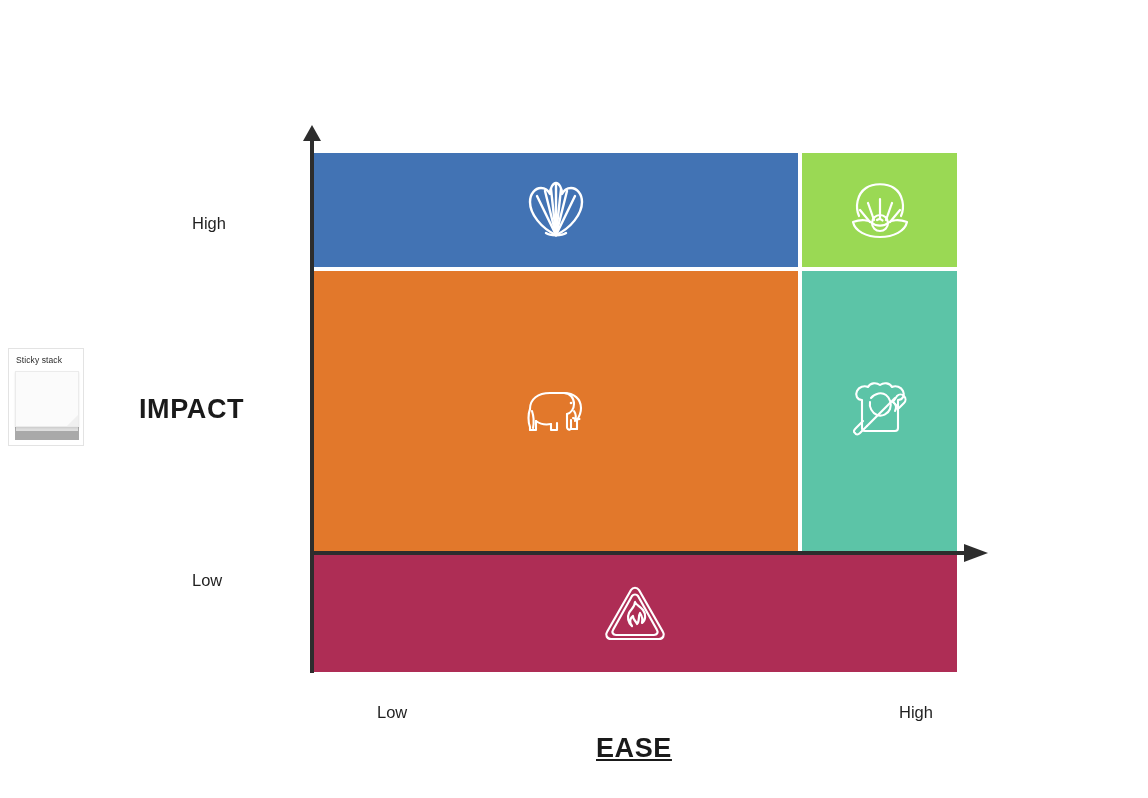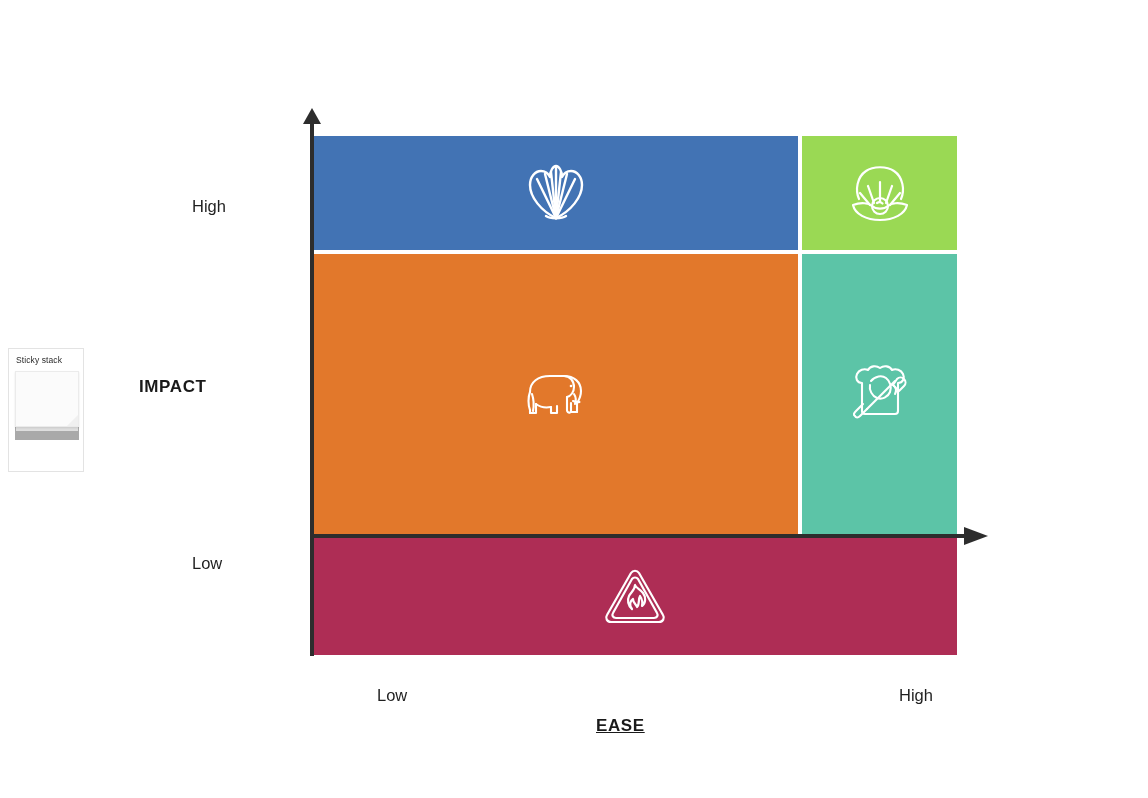--- a/index.html
+++ b/index.html
@@ -15,21 +15,21 @@
     font-family: "Liberation Sans", sans-serif;
     -webkit-font-smoothing: antialiased;
   }
 
   
   .sticky-stack {
     position: absolute;
     left: 8px;
     top: 348px;
     width: 76px;
-    height: 124px;
+    height: 98px;
     background: #ffffff;
     border: 1px solid #e3e3e3;
     box-sizing: border-box;
     padding-left: 39px;
   }
   .sticky-stack-label {
     position: absolute;
     left: 7px;
     top: 6px;
     font-size: 8.5px;
@@ -78,21 +78,21 @@
     width: 0;
     height: 0;
     border-left: 11px solid transparent;
     border-bottom: 11px solid #f0f0f0;
   }
 
   
   #matrix-area {
     position: absolute;
     left: 0;
-    top: 0;
+    top: 17px;
     width: 1148px;
     height: 574px;
   }
   .quadrant {
     position: absolute;
     display: flex;
     align-items: center;
     justify-content: center;
   }
   .quadrant svg { display: block; }
@@ -137,21 +137,21 @@
 
   
   .tick-label {
     position: absolute;
     font-size: 16.5px;
     color: #1f1f1f;
     white-space: nowrap;
   }
   .axis-title {
     position: absolute;
-    font-size: 17px;
+    font-size: 27px;
     font-weight: bold;
     color: #1a1a1a;
     letter-spacing: 0.6px;
     white-space: nowrap;
   }
 
   #label-impact-high { left: 192px; top: 197px; }
   #label-impact-low  { left: 192px; top: 554px; }
   #label-ease-low    { left: 377px; top: 686px; }
   #label-ease-high   { left: 899px; top: 686px; }

